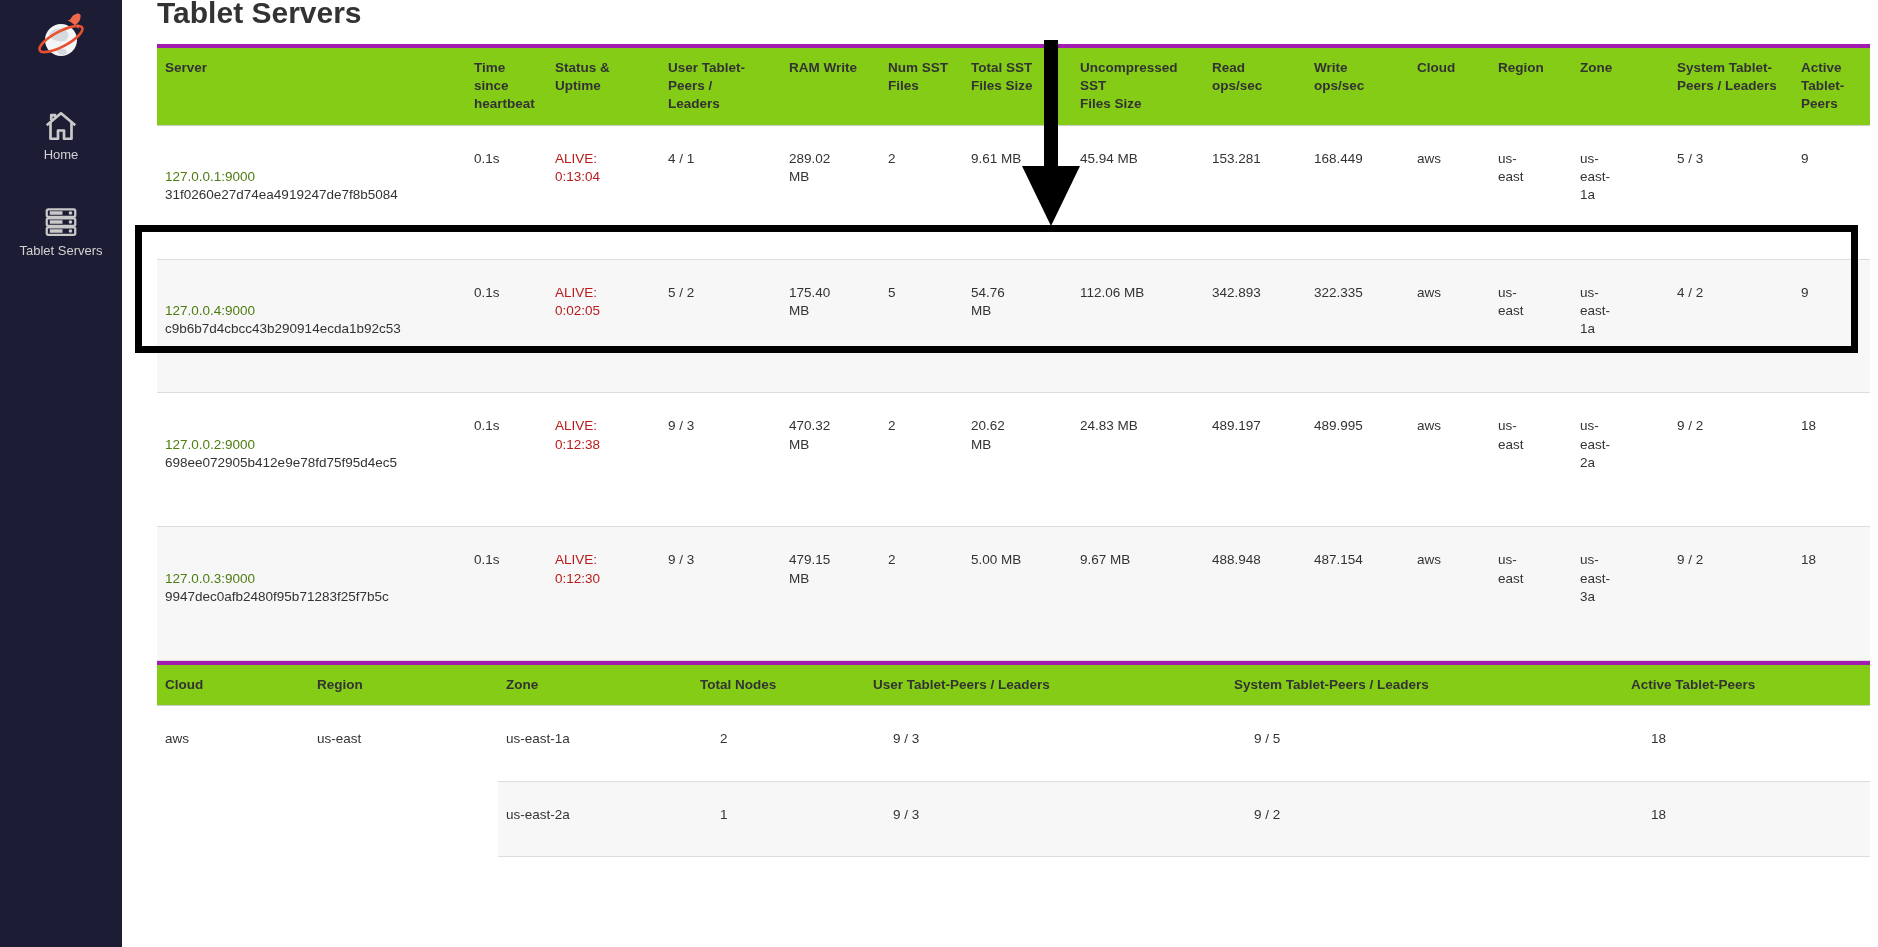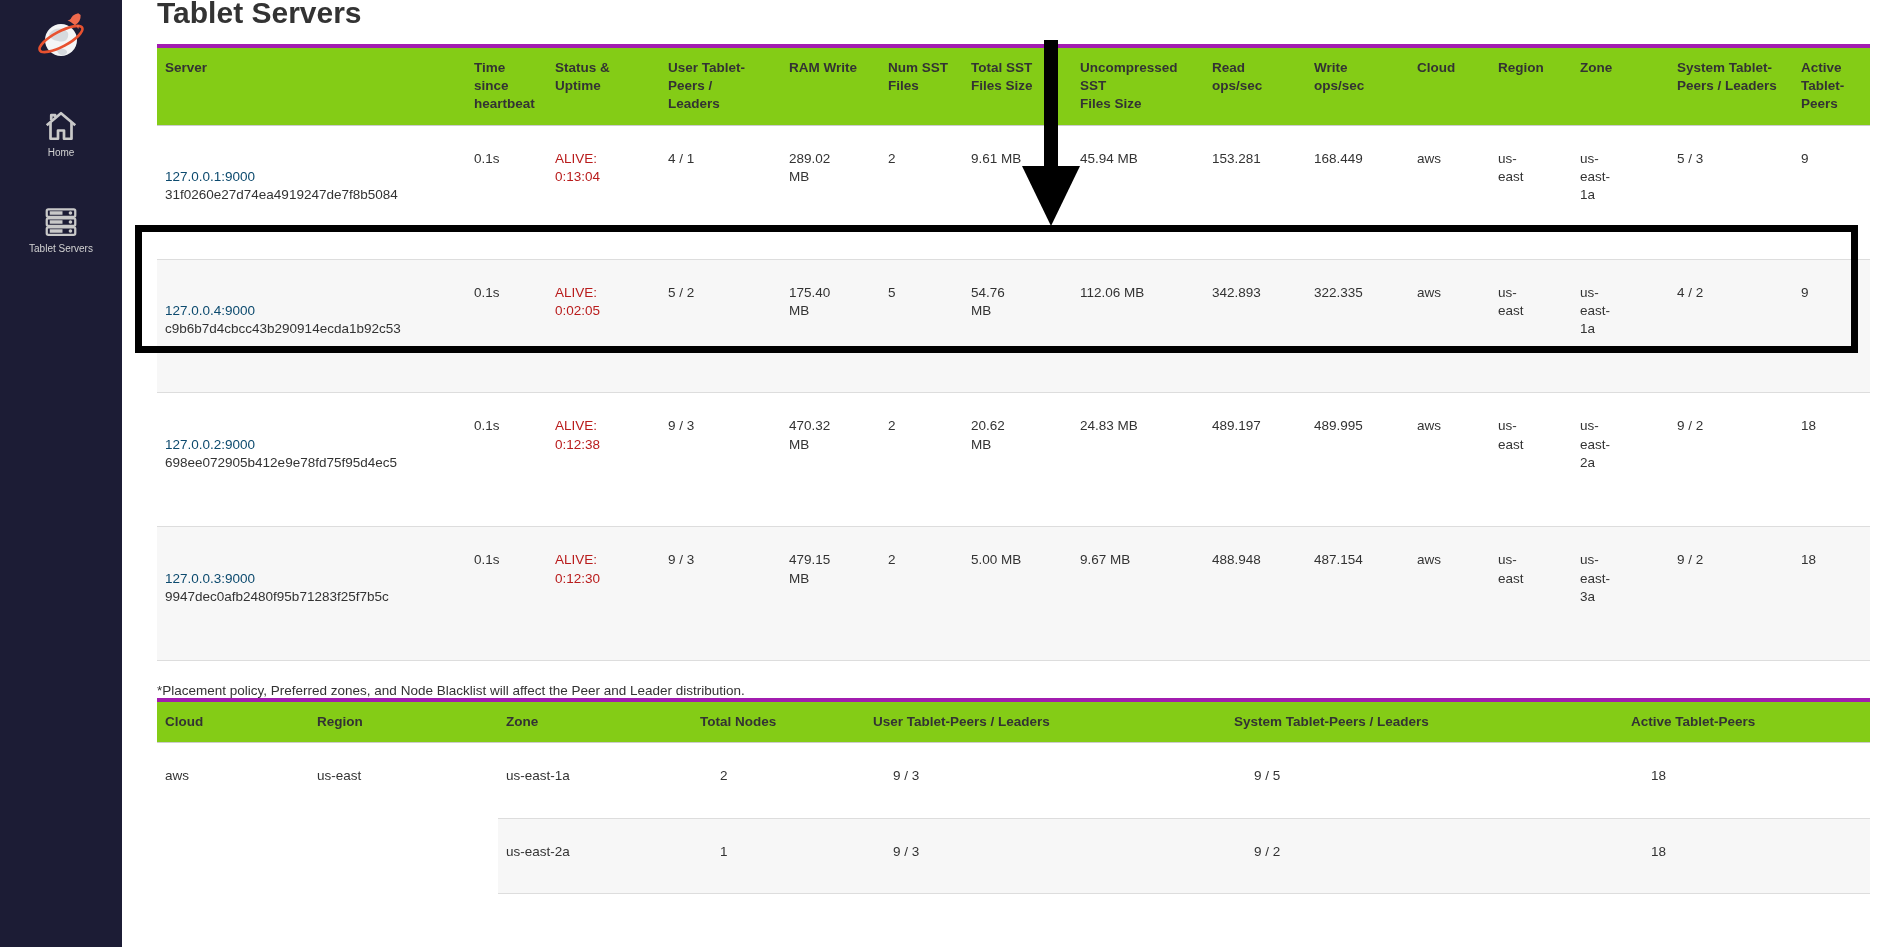--- a/index.html
+++ b/index.html
@@ -11,33 +11,33 @@
   }
   
   .sidebar {
     width:122px; min-width:122px; height:947px; background:#1c1c35;
     display:flex; flex-direction:column; align-items:center;
   }
   .logo-wrap { margin-top:12px; width:52px; height:52px; }
   .nav { margin-top:44px; display:flex; flex-direction:column; align-items:center; width:100%; }
   .nav-item { height:96px; width:100%; display:flex; flex-direction:column; align-items:center; cursor:pointer; text-decoration:none; }
   .nav-icon { width:36px; height:36px; display:block; }
-  .nav-label { margin-top:3px; font-size:10px; color:#d2d2d2; white-space:nowrap; }
+  .nav-label { margin-top:3px; font-size:13px; color:#d2d2d2; white-space:nowrap; }
   
   .main { flex:1; padding:0 0 0 35px; }
   h1.page-title { margin:-4px 0 14px 0; font-size:30px; font-weight:bold; color:#333; }
   h2.az-title { margin:16px 0 8px 0; font-size:25px; font-weight:bold; color:#333; }
 
   table { border-collapse:collapse; table-layout:fixed; width:1713px; }
   th, td { text-align:left; white-space:pre-line; font-size:13.5px; line-height:1.35; vertical-align:top; }
   thead th { background:#84cc16; border-top:4px solid #a21caf; border-bottom:1px solid #ccc;
              padding:11px 8px; font-weight:bold; color:#333; }
   .ts-table td { padding:24px 8px 36px 8px; border-bottom:1px solid #ddd; }
   .ts-table tr.stripe td { background:#f7f7f7; }
-  a.server-link { color:#0c4a6e; text-decoration:none; cursor:pointer; }
+  a.server-link { color:#4d7c0f; text-decoration:none; cursor:pointer; }
   .uuid { color:#333; }
   td.status { color:#b91c1c; }
 
   .footnote { margin:22px 0 0 0; font-size:13.5px; color:#333; }
   .balance-line { margin-top:14px; display:flex; align-items:center; }
   .balance-text { color:#1b9a05; font-size:17px; font-weight:bold; margin-left:10px; }
   .lb-icon { display:inline-flex; flex-direction:column; width:18px; }
   .lb-icon i { display:block; height:3px; margin-bottom:1px; background:#e8512f; border-radius:1px; }
   .lb-icon i:nth-child(1){ width:18px; }
   .lb-icon i:nth-child(2){ width:11px; background:#ef7450; }
@@ -250,21 +250,20 @@
 east</td>
         <td>us-
 east-
 3a</td>
         <td>9 / 2</td>
         <td>18</td>
       </tr>
     </tbody>
   </table>
 
-  <p class="footnote">*Placement policy, Preferred zones, and Node Blacklist will affect the Peer and Leader distribution.</p>
 
 
 
   <table class="az-table">
     <colgroup>
       <col style="width:152px">
         <col style="width:189px">
         <col style="width:194px">
         <col style="width:173px">
       <col style="width:361px">

